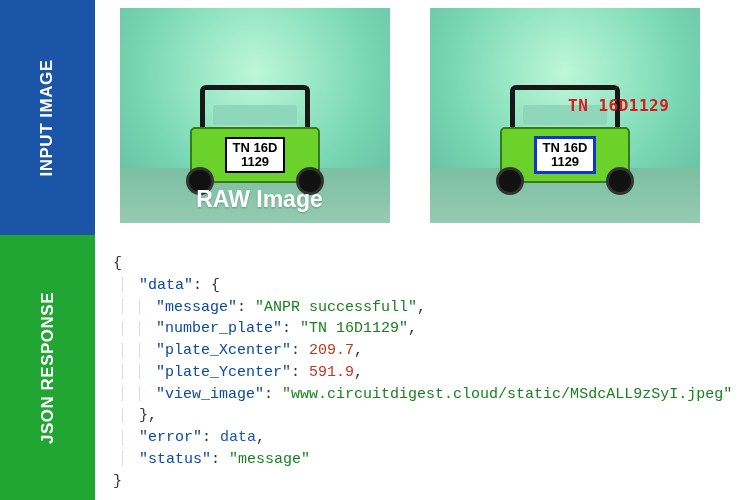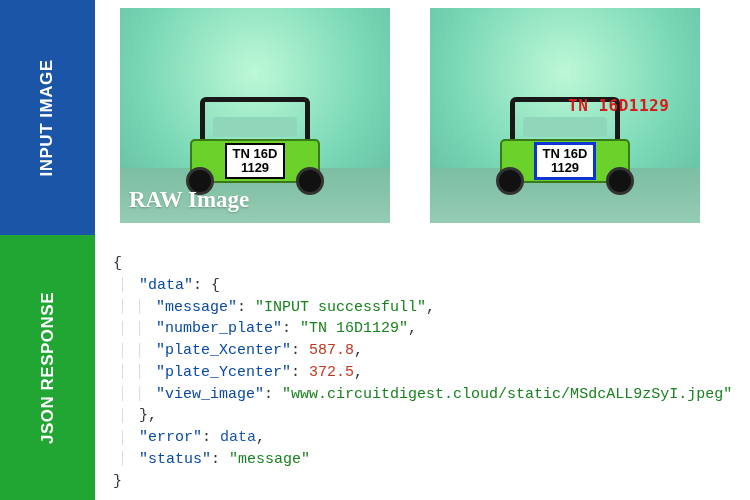--- a/index.html
+++ b/index.html
@@ -75,21 +75,21 @@
     position: relative;
   }
   .pillars:before {
     content: "";
     position: absolute;
     left: 8px; right: 8px; top: 4px; bottom: 2px;
     background: #8fd6bb;
     border-radius: 3px;
   }
   .carbody {
-    height: 44px;
+    height: 56px;
     background: #6bd22b;
     border-radius: 5px;
     border: 2px solid #3a7a16;
     position: relative;
     display: flex;
     align-items: center;
     justify-content: center;
   }
   .fenders {
     position: absolute;
@@ -111,25 +111,25 @@
     font-size: 13px;
     line-height: 1.05;
     text-align: center;
     color: #000;
   }
   .plate.boxed { border: 3px solid #1033d6; }
 
   .caption {
     position: absolute;
     left: 9px; right: 0; bottom: 10px;
+    text-align: center;
     color: #ffffff;
     font-weight: 900;
     font-size: 23px;
     text-shadow: 0 1px 2px rgba(0,0,0,0.25);
-    font-family: Liberation Serif, serif;
   }
   .ocr-overlay {
     position: absolute;
     color: #d81b1b;
     font-weight: 900;
     font-family: Consolas, monospace;
     font-size: 16px;
     letter-spacing: 0.5px;
     white-space: nowrap;
   }
@@ -213,22 +213,22 @@
   </div>
 </div>
 
 <div class="row-bottom">
   <div class="sidebar json">
     <div class="vlabel">JSON RESPONSE</div>
   </div>
 
   <div class="code-area"><span class="p">{</span>
  <span class="guide"></span><span class="k">"data"</span><span class="p">: </span><span class="p">{</span>
- <span class="guide"></span><span class="guide"></span><span class="k">"message"</span><span class="p">: </span><span class="s">"<span>INPUT successfull</span>"</span><span class="p">,</span>
+ <span class="guide"></span><span class="guide"></span><span class="k">"message"</span><span class="p">: </span><span class="s">"<span>ANPR successfull</span>"</span><span class="p">,</span>
  <span class="guide"></span><span class="guide"></span><span class="k">"number_plate"</span><span class="p">: </span><span class="s">"<span>TN 16D1129</span>"</span><span class="p">,</span>
- <span class="guide"></span><span class="guide"></span><span class="k">"plate_Xcenter"</span><span class="p">: </span><span class="n">587.8</span><span class="p">,</span>
- <span class="guide"></span><span class="guide"></span><span class="k">"plate_Ycenter"</span><span class="p">: </span><span class="n">372.5</span><span class="p">,</span>
+ <span class="guide"></span><span class="guide"></span><span class="k">"plate_Xcenter"</span><span class="p">: </span><span class="n">209.7</span><span class="p">,</span>
+ <span class="guide"></span><span class="guide"></span><span class="k">"plate_Ycenter"</span><span class="p">: </span><span class="n">591.9</span><span class="p">,</span>
  <span class="guide"></span><span class="guide"></span><span class="k">"view_image"</span><span class="p">: </span><span class="s">"<span>www.circuitdigest.cloud/static/MSdcALL9zSyI.jpeg</span>"</span>
  <span class="guide"></span><span class="p">}</span><span class="p">,</span>
  <span class="guide"></span><span class="k">"error"</span><span class="p">: </span><span class="nl">data</span><span class="p">,</span>
  <span class="guide"></span><span class="k">"status"</span><span class="p">: </span><span class="s">"<span>message</span>"</span>
 <span class="p">}</span></div>
 </div>
 
 </body></html>

